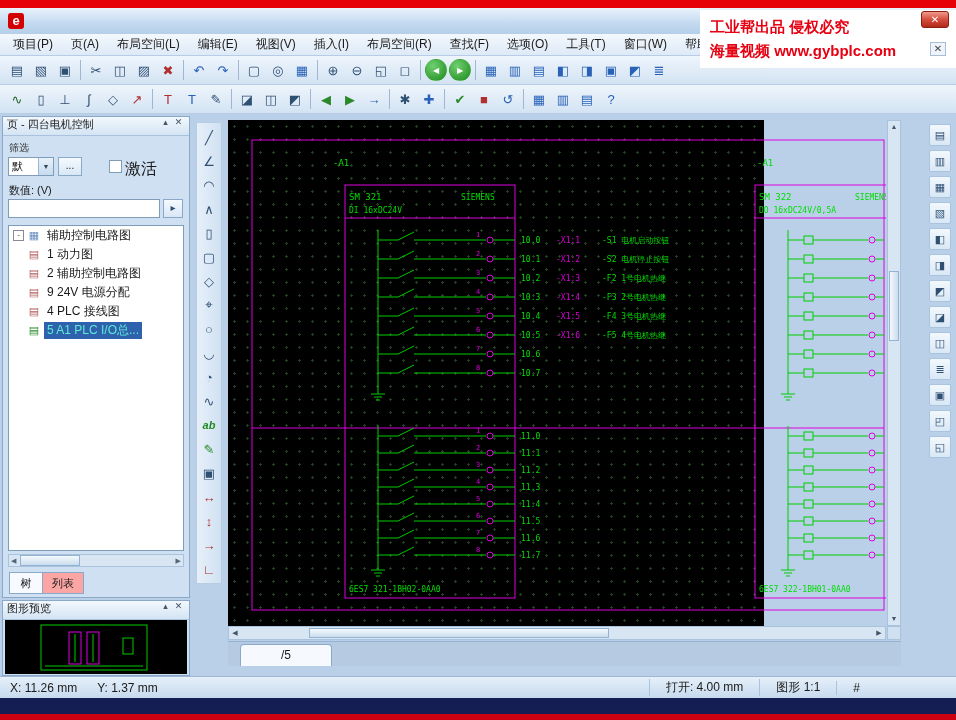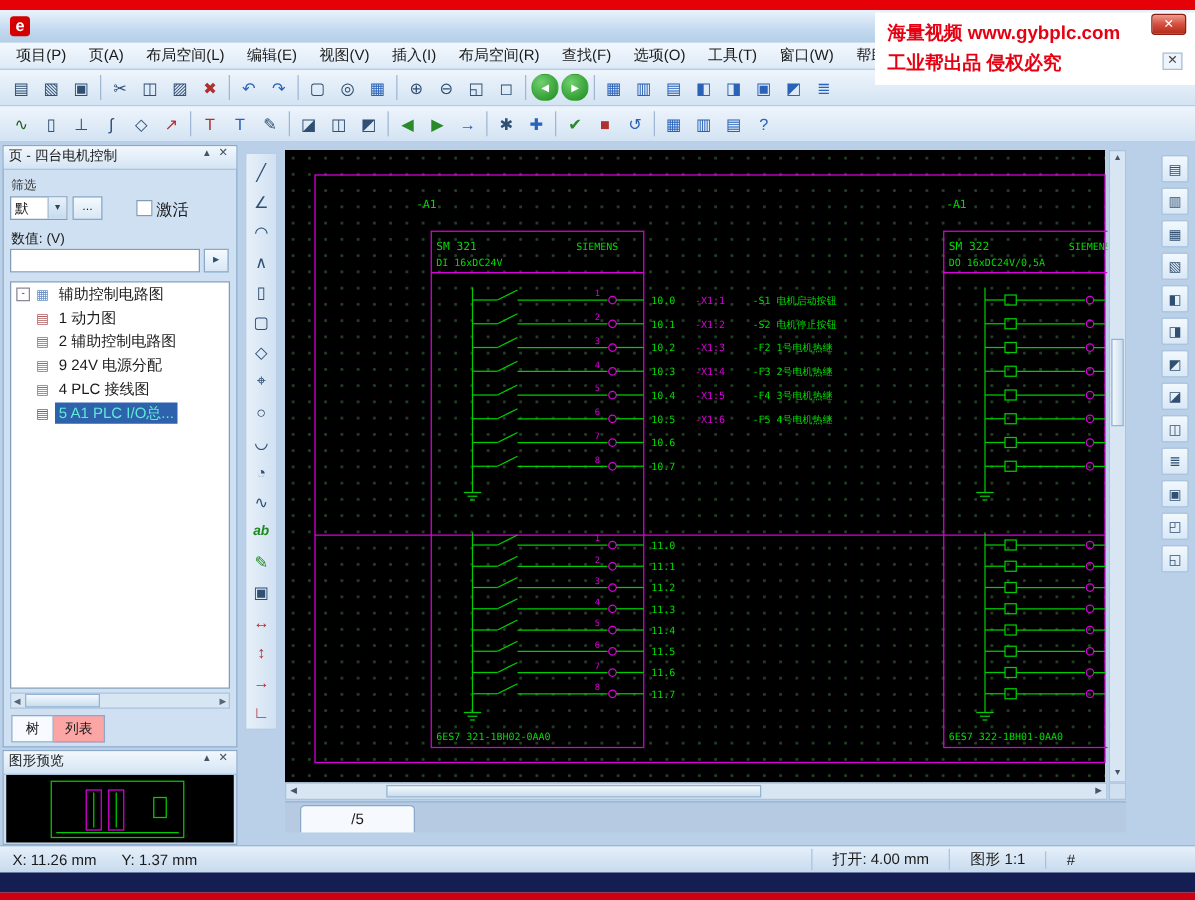--- a/index.html
+++ b/index.html
@@ -37,21 +37,21 @@
   .pt{flex:1;white-space:nowrap;overflow:hidden}
   .pbtn{width:13px;text-align:center;color:#456;font-size:9px}
   .flabel{position:absolute;left:6px;top:24px;font-size:10px;color:#333}
   .combo{position:absolute;left:5px;top:40px;width:46px;height:19px;background:#fff;border:1px solid #7f9db9;
     display:flex;align-items:center;font-size:11px;padding-left:3px;box-sizing:border-box}
   .carr{margin-left:auto;width:14px;height:17px;background:linear-gradient(#e8f1fa,#c6dbef);
     border-left:1px solid #9ab7d0;font-size:7px;display:flex;align-items:center;justify-content:center;color:#345}
   .browse{position:absolute;left:55px;top:40px;width:24px;height:19px;background:linear-gradient(#f5fafe,#d8e7f5);
     border:1px solid #8aa9c9;text-align:center;line-height:16px;font-size:10px;box-sizing:border-box}
   .cb{position:absolute;left:106px;top:43px;width:11px;height:11px;background:#fff;border:1px solid #7f9db9}
-  .cblab{position:absolute;left:122px;top:42px;font-size:13px}
+  .cblab{position:absolute;left:122px;top:42px;font-size:16px}
   .flabel2{position:absolute;left:6px;top:66px;font-size:11px}
   .vinput{position:absolute;left:5px;top:82px;width:146px;height:17px;border:1px solid #7f9db9;font-size:11px;padding:0 2px}
   .vbtn{position:absolute;left:160px;top:82px;width:20px;height:19px;background:linear-gradient(#f5fafe,#d8e7f5);
     border:1px solid #8aa9c9;text-align:center;line-height:16px;font-size:10px;color:#2f4f73;box-sizing:border-box}
   .tree{position:absolute;left:5px;top:108px;width:176px;height:326px;background:#fff;border:1px solid #7f9db9;
     overflow:hidden;font-size:12px;box-sizing:border-box}
   .trow{display:flex;align-items:center;height:19px;white-space:nowrap}
   .exp{width:9px;height:9px;border:1px solid #889;margin:0 3px 0 4px;font-size:8px;line-height:7px;text-align:center;color:#333;background:#fff;flex:none}
   .tind{width:18px;flex:none}
   .ticon{width:14px;text-align:center;margin-right:3px;font-size:11px;flex:none}
@@ -66,21 +66,21 @@
   .tabtree{left:6px;width:34px}
   .tablist{left:39px;width:42px}
   .prev{left:2px;top:600px;width:188px;height:76px}
   .pcanvas{position:absolute;left:2px;top:19px;width:182px;height:54px;background:#000}
   .vtb{position:absolute;display:flex;flex-direction:column;align-items:center;box-sizing:border-box}
   #drawbar{left:196px;top:122px;width:26px;padding:2px 0;background:linear-gradient(90deg,#e7f0f9,#d0e1f2);
     border:1px solid #b7cde5}
   #drawbar .tbtn{margin:1px 0}
   #rightbar{left:928px;top:122px;width:24px}
   #rightbar .tbtn{margin:2px 0;background:linear-gradient(#f2f8fd,#d9e8f6);border:1px solid #aac4de;font-size:11px}
-  .canvas{position:absolute;left:228px;top:120px;width:656px;height:506px;background-color:#000;
+  .canvas{position:absolute;left:228px;top:120px;width:536px;height:506px;background-color:#000;
     background-image:radial-gradient(circle,#234023 1px,transparent 1.4px);background-size:13px 13px}
   .vscroll{position:absolute;left:887px;top:120px;width:14px;height:506px;background:#d8e6f4;border:1px solid #a9c3dd;box-sizing:border-box}
   .varr{position:absolute;left:0;width:12px;height:12px;font-size:7px;text-align:center;line-height:12px;color:#456}
   .vup{top:0}.vdn{bottom:0}
   .vthumb{position:absolute;left:1px;top:150px;width:10px;height:70px;background:linear-gradient(90deg,#f4f9fd,#cadded);border:1px solid #93b2d4;box-sizing:border-box}
   .hscroll{position:absolute;left:228px;top:626px;width:658px;height:14px;background:#d8e6f4;border:1px solid #a9c3dd;box-sizing:border-box}
   .harr{position:absolute;top:0;width:12px;height:12px;font-size:7px;text-align:center;line-height:12px;color:#456}
   .hl{left:0}.hr{right:0}
   .hthumb{position:absolute;left:80px;top:1px;width:300px;height:10px;background:linear-gradient(#f4f9fd,#cadded);border:1px solid #93b2d4;box-sizing:border-box}
   .corner{position:absolute;left:887px;top:626px;width:14px;height:14px;background:#cfe0f1;border:1px solid #a9c3dd;box-sizing:border-box}
@@ -99,22 +99,22 @@
 <body>
 
 <div class="red-top"></div>
 
 <div class="titlebar">
   <div class="logo">e</div>
 </div>
 <div class="win-close">✕</div>
 
 <div class="watermark">
+  <div>工业帮出品 侵权必究</div>
   <div>海量视频 www.gybplc.com</div>
-  <div>工业帮出品 侵权必究</div>
 </div>
 <div class="doc-close">✕</div>
 
 <div class="menubar" id="menubar">
     <div class="menu-item">项目(P)</div>
     <div class="menu-item">页(A)</div>
     <div class="menu-item">布局空间(L)</div>
     <div class="menu-item">编辑(E)</div>
     <div class="menu-item">视图(V)</div>
     <div class="menu-item">插入(I)</div>

